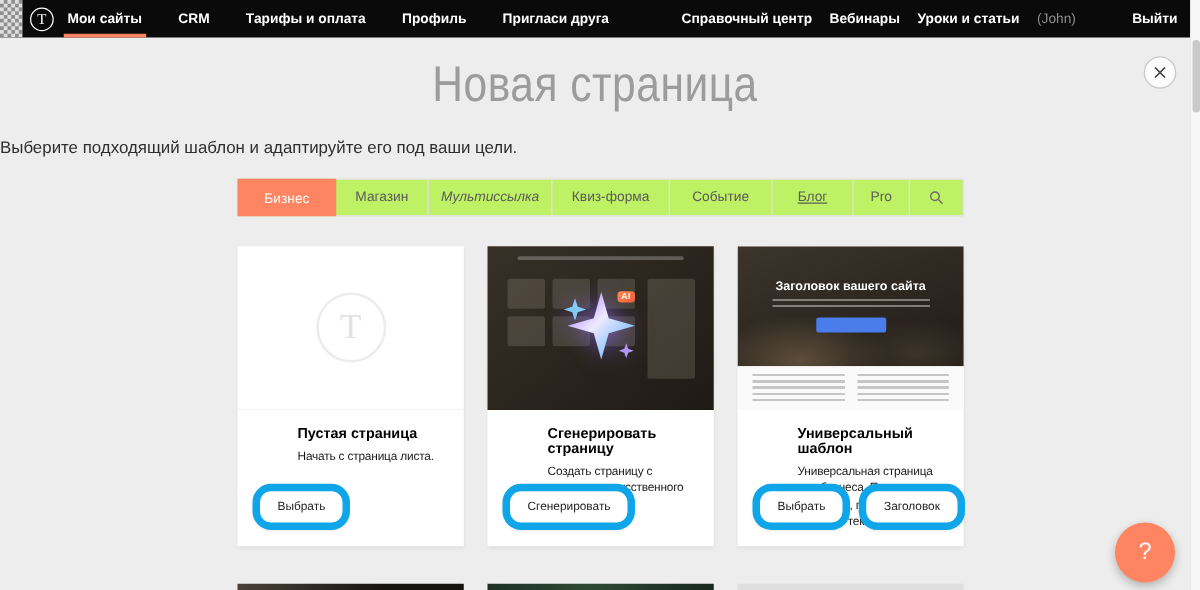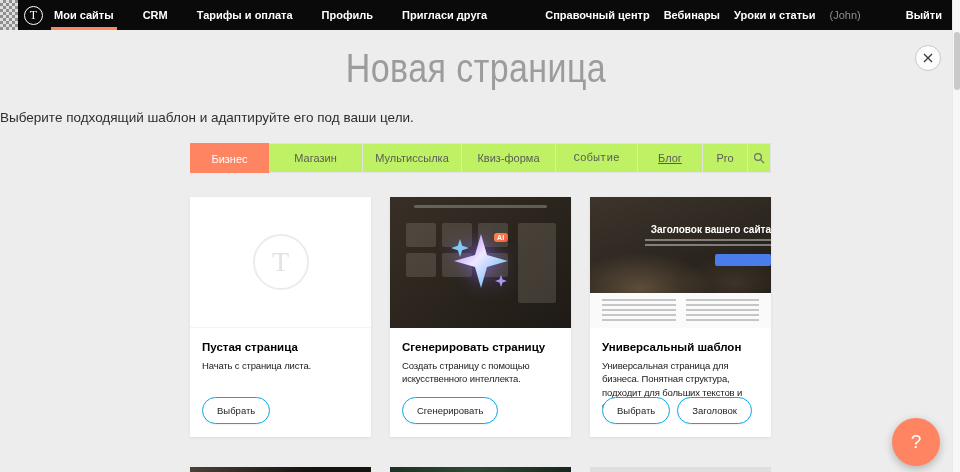--- a/index.html
+++ b/index.html
@@ -57,42 +57,42 @@
   
   .tabs {
     position:absolute; top:143px; left:190px; width:581px; height:30px;
     display:flex; background:#bef264; border:1px solid #e1e1e1;
   }
   .tab {
     display:flex; align-items:center; justify-content:center;
     font-size:11px; color:#5b5b5b; border-right:1px solid #e1e1e1; cursor:pointer;
   }
   .tab:nth-child(1){ width:79px; }
-  .tab:nth-child(2){ width:94px; }
-  .tab:nth-child(3){ width:99px; }
+  .tab:nth-child(2){ width:74px; }
+  .tab:nth-child(3){ width:99px;font-style:italic; }
   .tab:nth-child(4){ width:94px; }
-  .tab:nth-child(5){ width:82px;font-family:Liberation Mono, monospace; }
+  .tab:nth-child(5){ width:82px; }
   .tab:nth-child(6){ width:65px;text-decoration:underline; }
   .tab:nth-child(7){ width:45px; }
   .tab:nth-child(8){ flex:1; border-right:none; }
   .tab.active { background:#ff8562; color:#fff; border-right:none; margin:-1px 0 -1px -1px; padding-top:1px; }
 
   
   .cards { position:absolute; top:197px; left:190px; display:flex; gap:19px; }
   .card {
     width:181px; height:240px; background:#fff; position:relative;
     box-shadow:0 1px 3px rgba(0,0,0,0.07);
   }
   .card-img { height:131px; position:relative; overflow:hidden; }
-  .card-body { padding:13px 12px 0; }
+  .card-body { padding:13px 12px 0;margin-left:36px; }
   .card-title { font-size:11.5px; font-weight:700; color:#000; margin-bottom:6px; }
   .card-desc { font-size:9.5px; letter-spacing:-0.15px; color:#1a1a1a; line-height:1.4; }
   .card-actions { position:absolute; left:12px; bottom:13px; display:flex; gap:7px; }
   .pill {
-    padding:7px 14px; border:1px solid #0ea5e9; border-radius:15px; background:#fff;
+    padding:7px 14px; border:6px solid #0ea5e9; border-radius:15px; background:#fff;
     font-size:9.5px; color:#222; cursor:pointer; box-shadow:0 1px 2px rgba(0,0,0,0.06);
     font-family:"Liberation Sans", sans-serif; white-space:nowrap;
   }
 
   
   .card-img.blank { border-bottom:1px solid #f4f4f4; }
   .blank-logo {
     position:absolute; left:50%; top:50%; transform:translate(-50%,-50%);
     width:56px; height:56px; border:2px solid #ececec; border-radius:50%;
     display:flex; align-items:center; justify-content:center;
@@ -110,21 +110,21 @@
     font-size:7px; font-weight:700; letter-spacing:.3px;
   }
 
   
   .uni-dark {
     height:96px;
     background:
       radial-gradient(110px 55px at 28% 95%, rgba(190,155,110,0.35), transparent 65%),
       radial-gradient(80px 40px at 80% 90%, rgba(120,100,80,0.30), transparent 70%),
       linear-gradient(160deg,#3d352c,#1f1b16);
-    display:flex; flex-direction:column; align-items:flex-end; justify-content:center; gap:4px;
+    display:flex; flex-direction:column; align-items:center; justify-content:center; gap:4px;
   }
   .uni-title { color:#fff; font-size:10px; font-weight:700; white-space:nowrap; }
   .uni-lines {
     width:126px; height:9px;
     background:repeating-linear-gradient(to bottom, rgba(255,255,255,0.40) 0 2px, transparent 2px 5px);
   }
   .uni-btn { width:56px; height:12px; border-radius:2px; background:#4a7ceb; margin-top:2px; }
   .uni-light { height:35px; background:#fafafa; display:flex; gap:10px; padding:6px 12px 5px; }
   .txtcol {
     flex:1;

